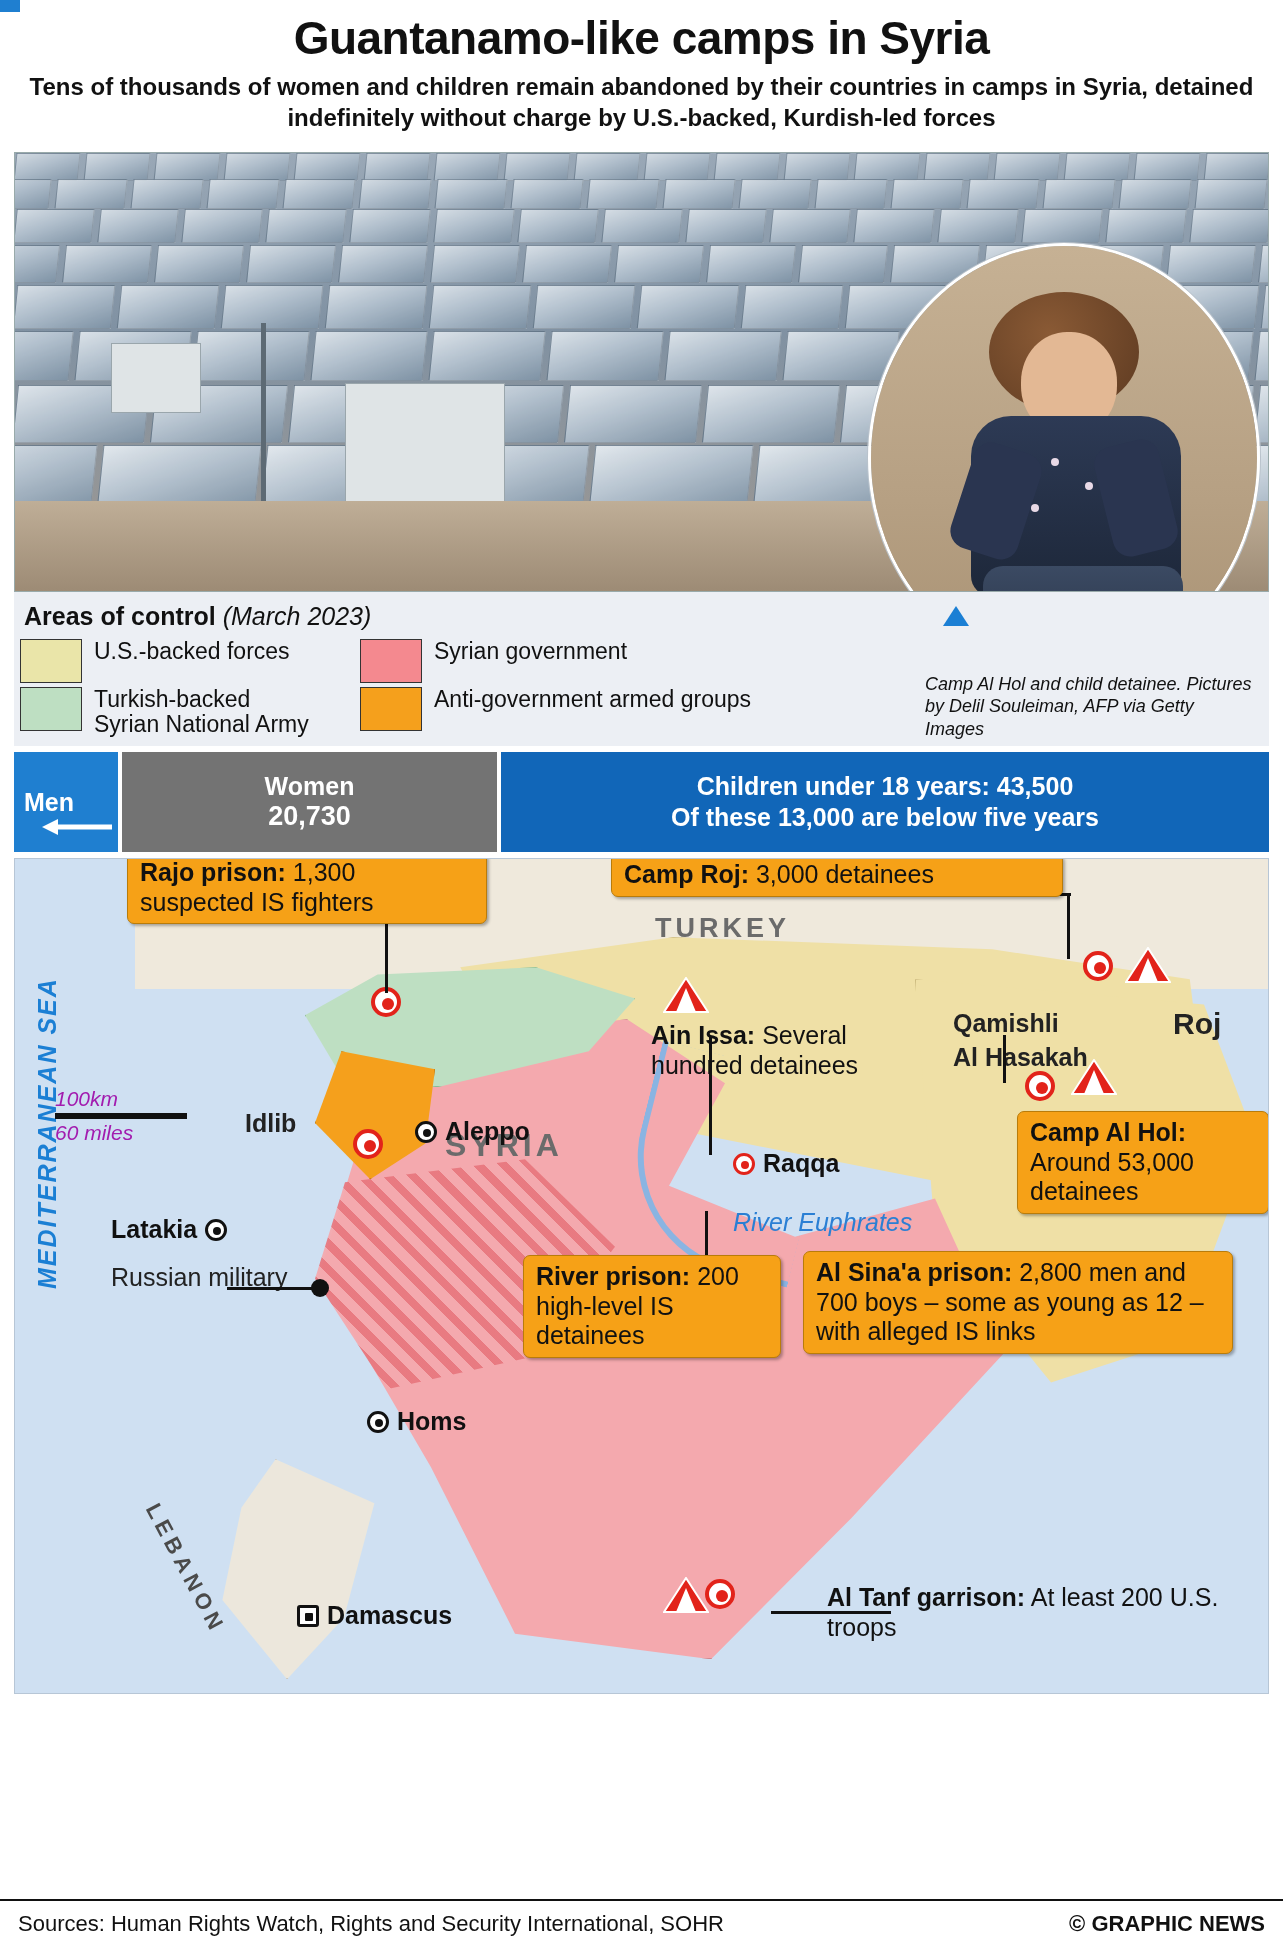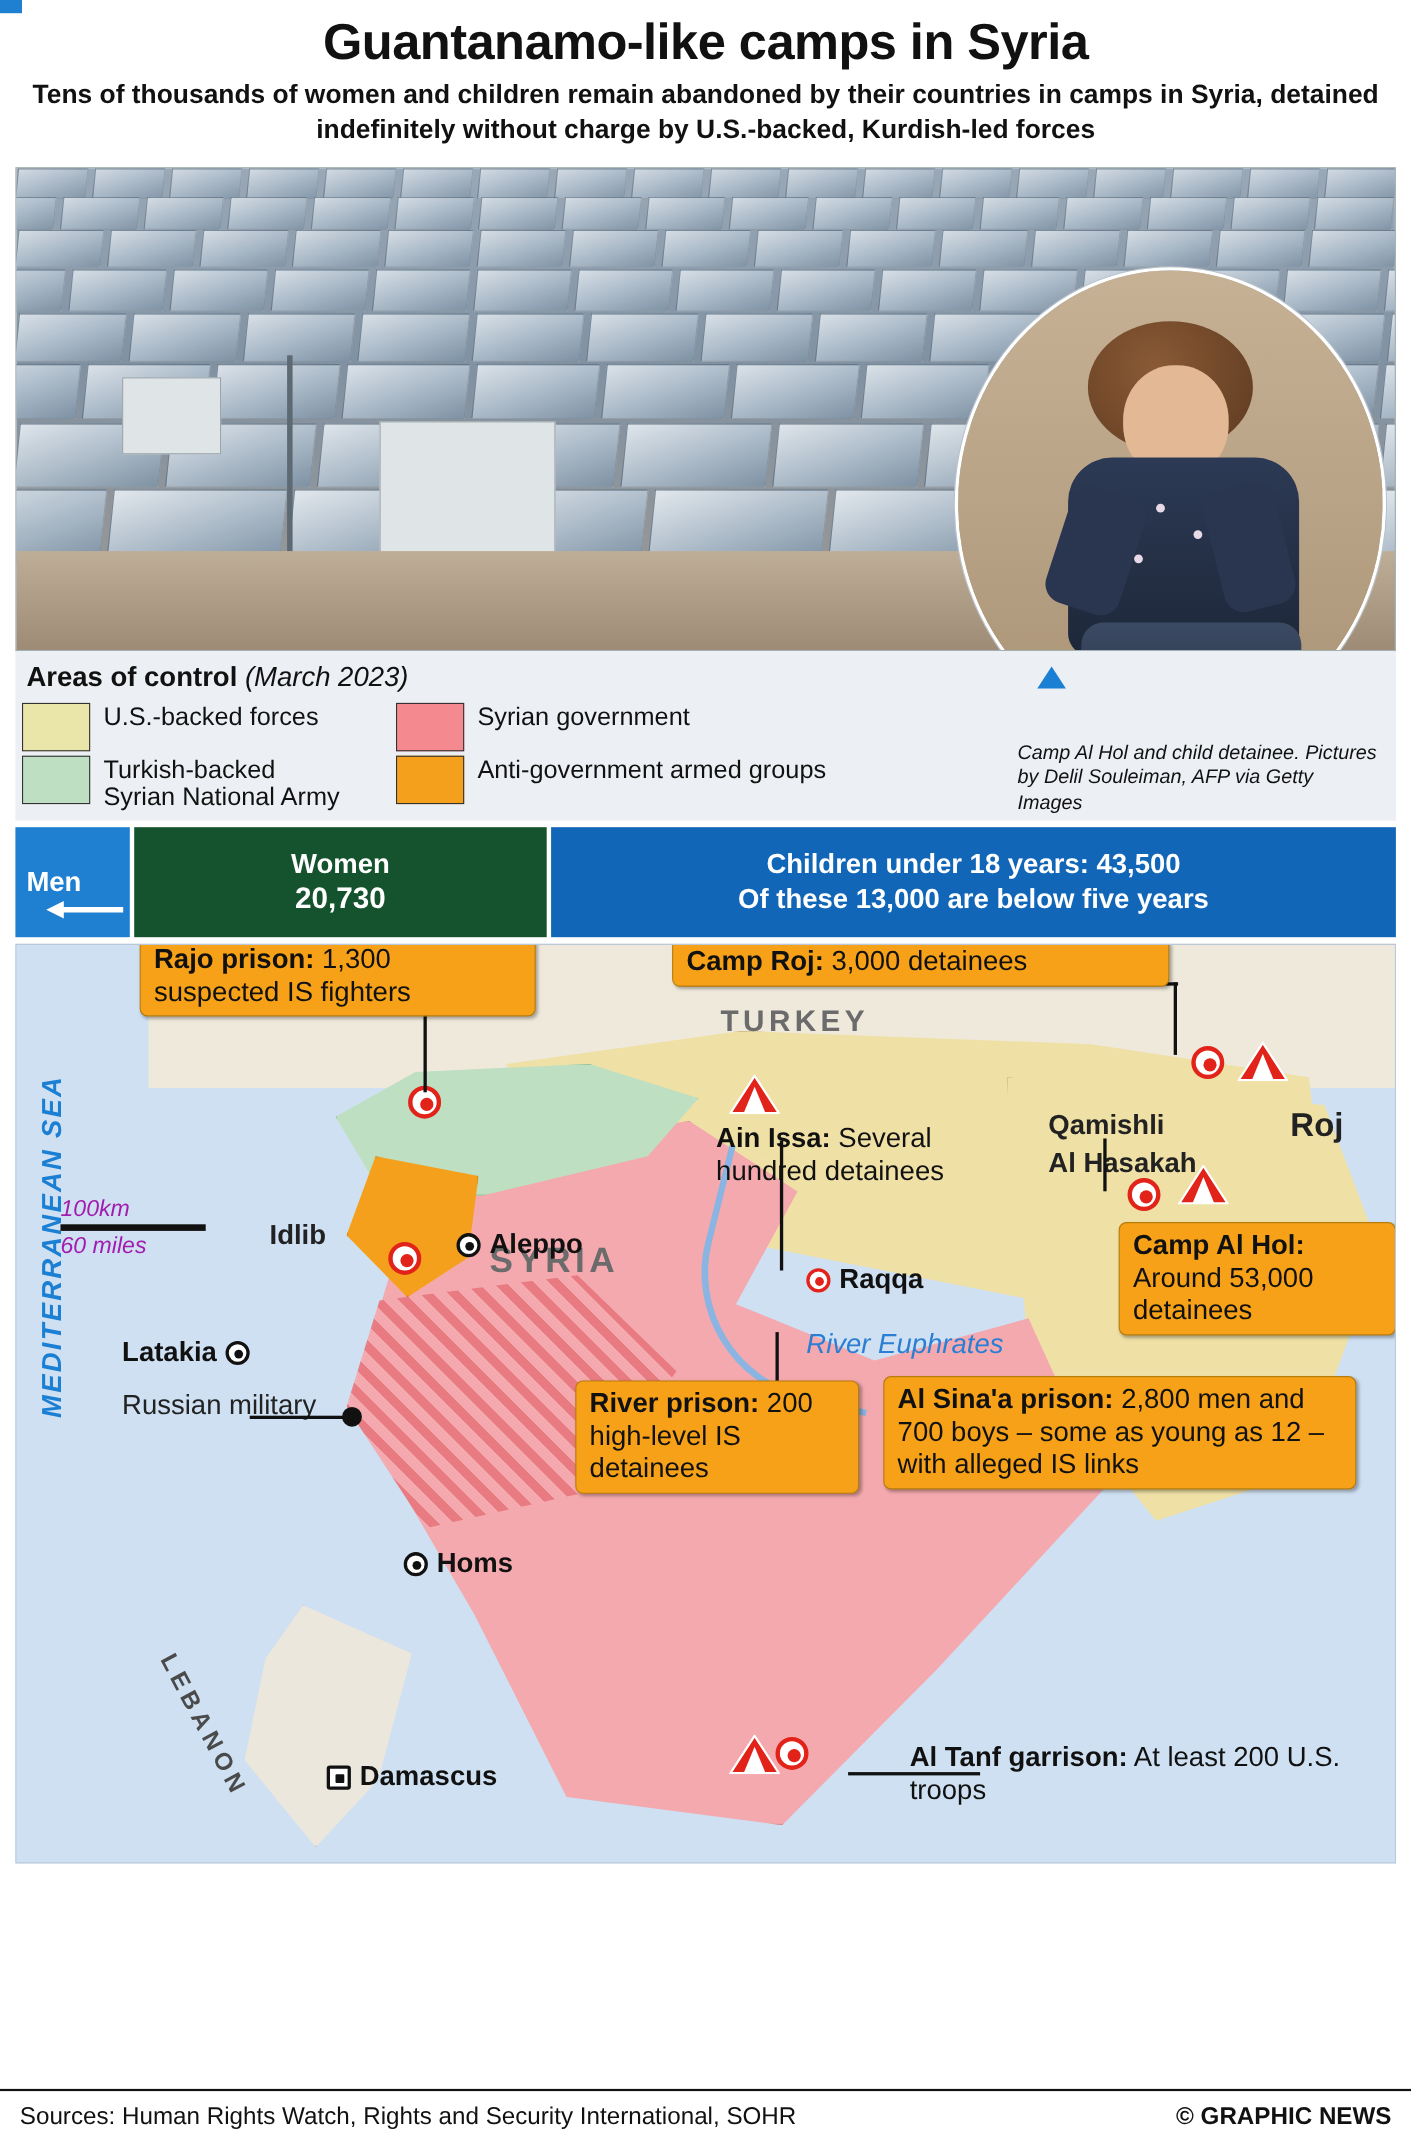--- a/index.html
+++ b/index.html
@@ -115,21 +115,21 @@
   .stats {
     display:flex; margin:6px 14px 0 14px; height:100px; gap:4px;
   }
   .stat {
     position:relative; color:#fff; display:flex; flex-direction:column; justify-content:center;
     padding:6px 10px;
   }
   .stat .lab { font-size:25px; font-weight:bold; }
   .stat .val { font-size:27px; font-weight:bold; }
   .stat-men { background:#1f7fd0; width:104px; }
-  .stat-women { background:#14532d; width:375px; text-align:center; align-items:center; }
+  .stat-women { background:#737373; width:375px; text-align:center; align-items:center; }
   .stat-children { background:#1166b8; flex:1; text-align:center; align-items:center; justify-content:center; }
   .stat-children .line { font-size:25px; font-weight:bold; line-height:1.25; }
   .arrow-men {
     position:absolute; left:28px; bottom:14px; width:72px; height:22px;
   }
 
   
   .map {
     position:relative; margin:6px 14px 0 14px; height:836px;
     background:#cfe0f2; border:1px solid #b7c6d6; overflow:hidden;

